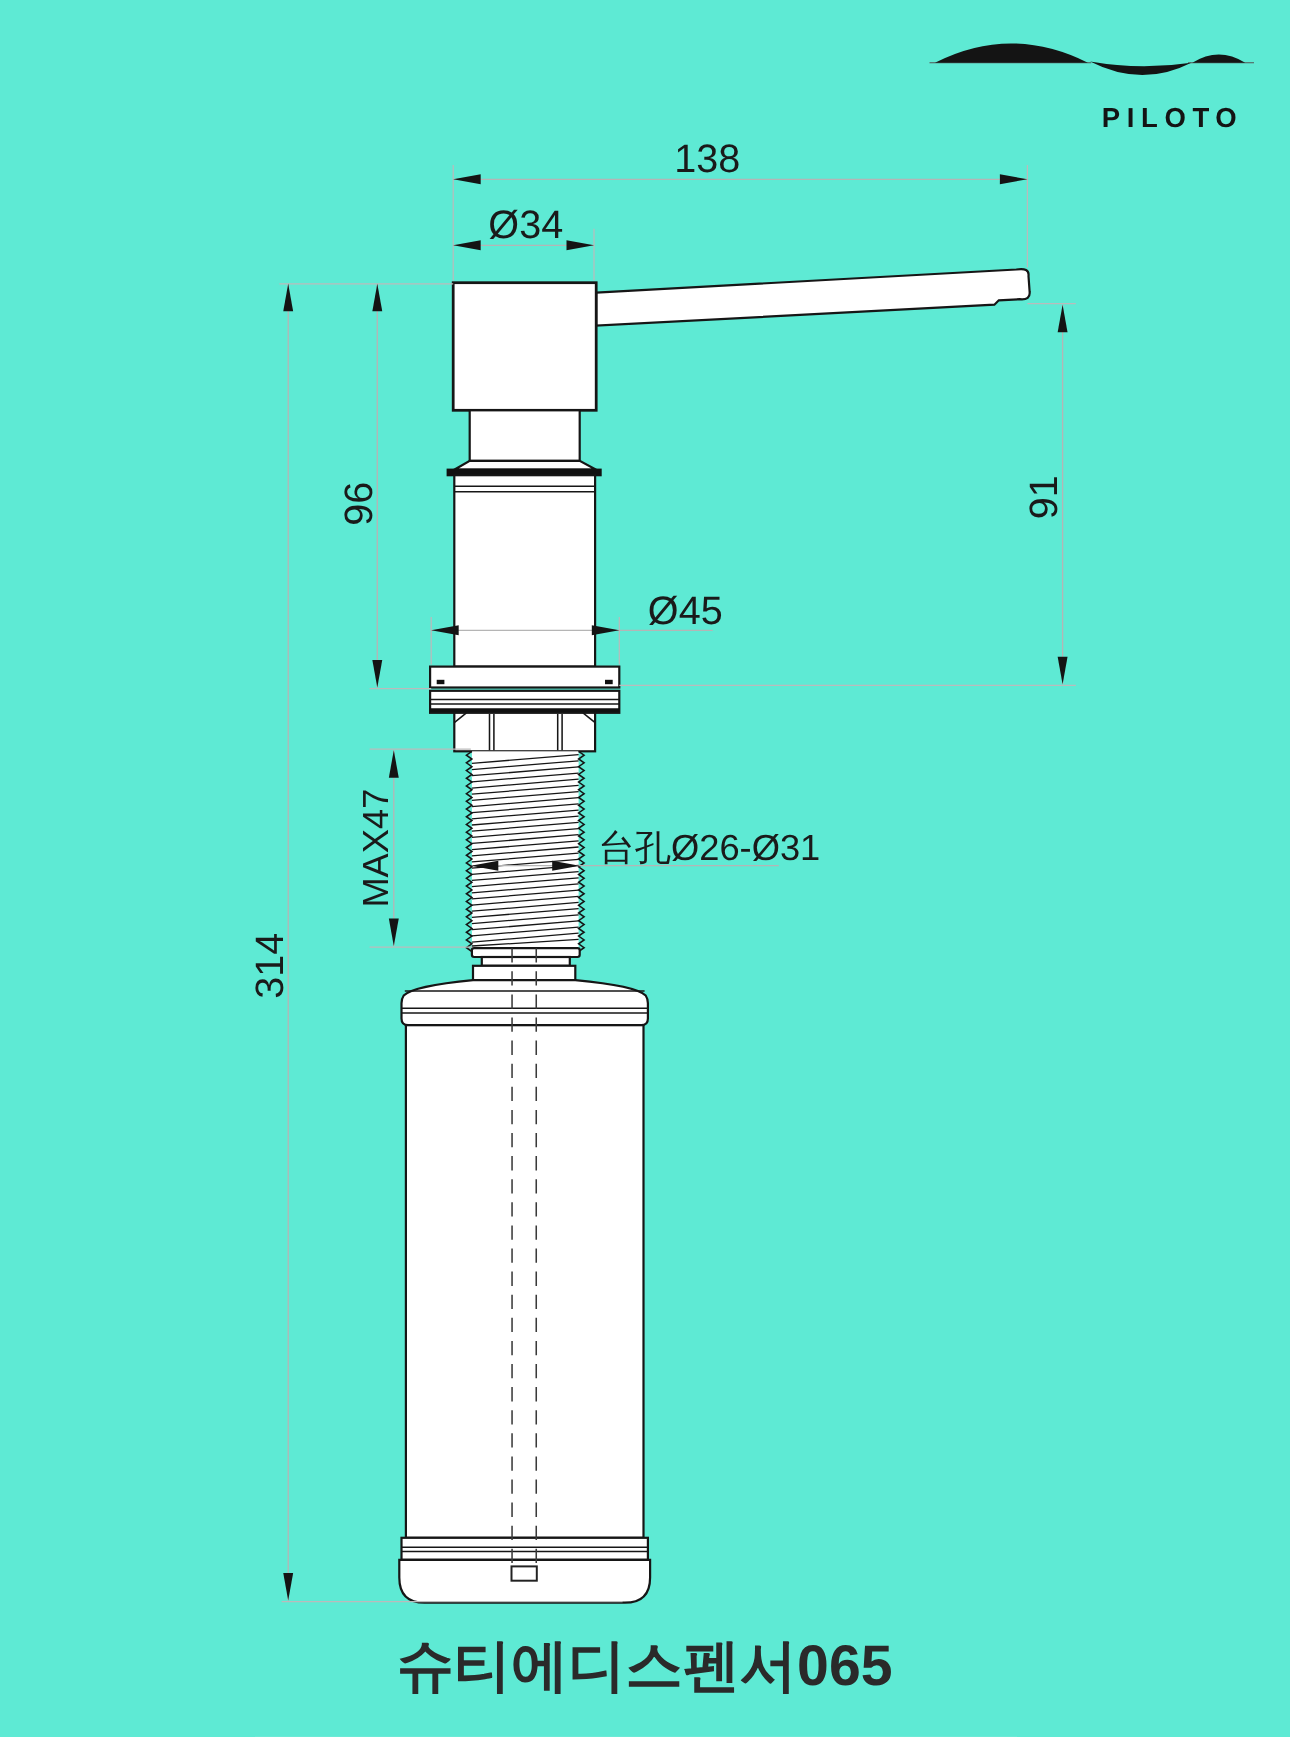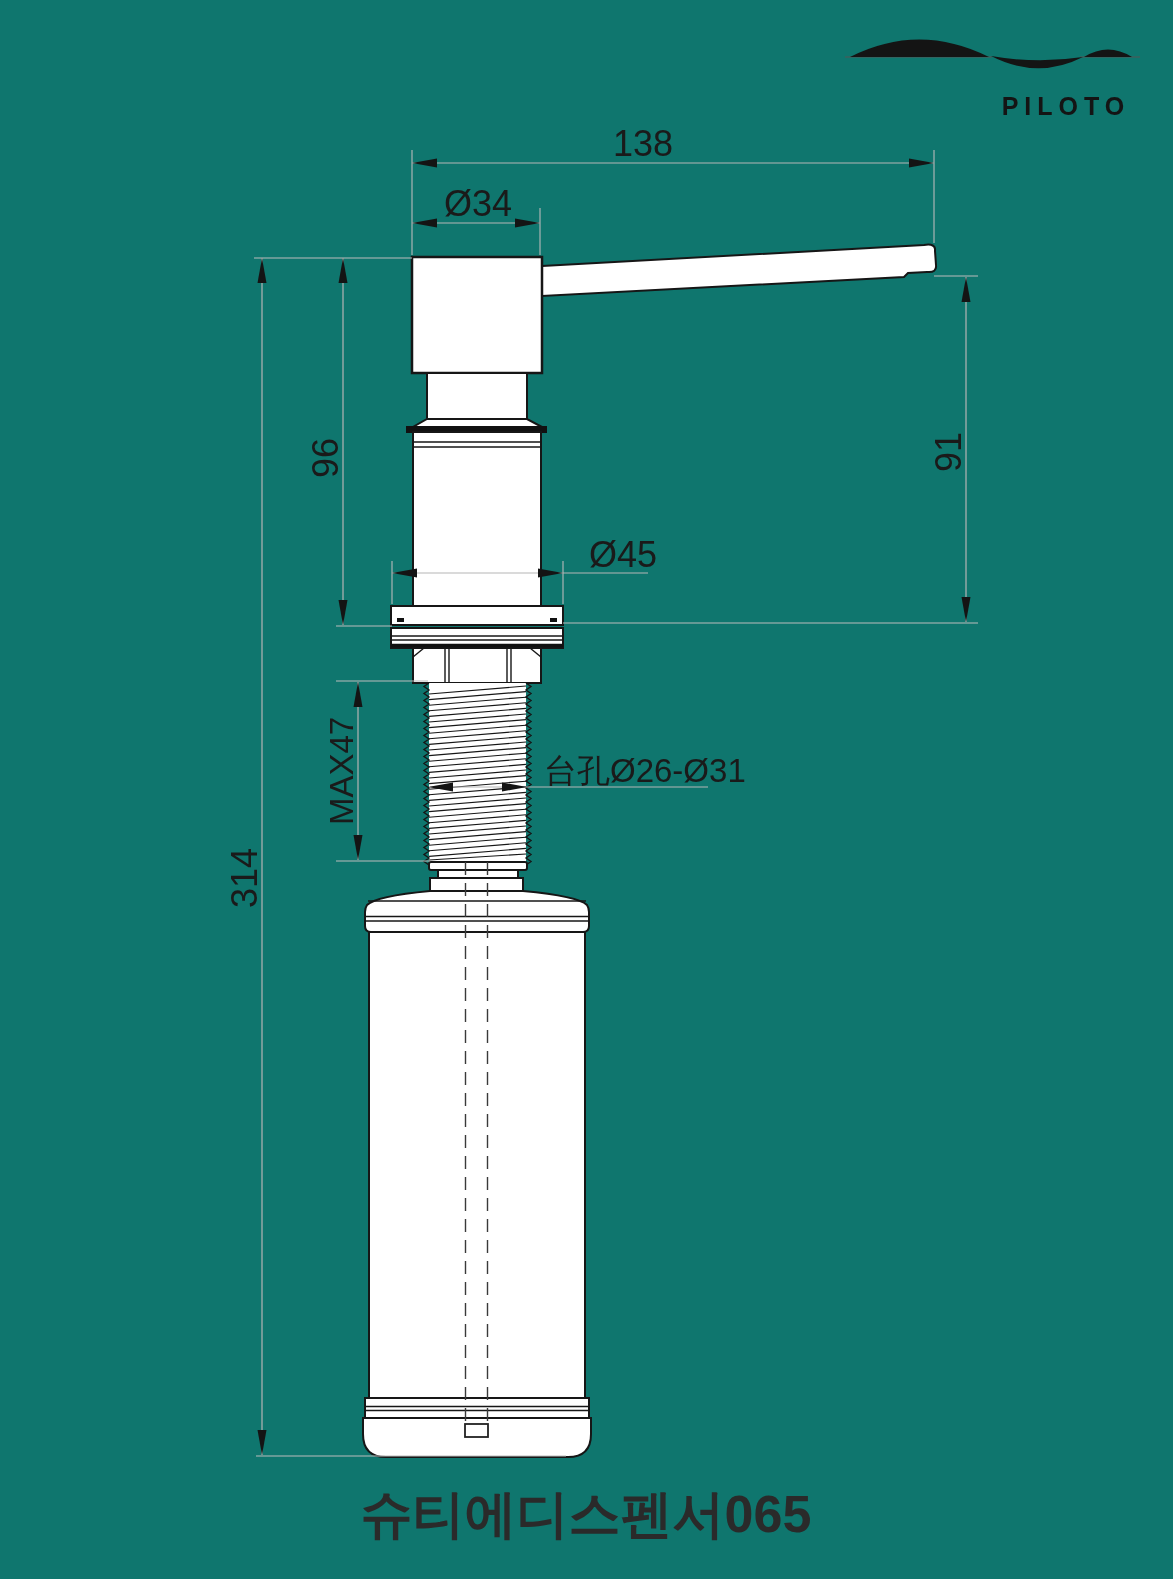--- a/index.html
+++ b/index.html
@@ -1,16 +1,16 @@
 <!DOCTYPE html>
 <html><head>
 <meta charset="utf-8">
 <style>
   html,body{margin:0;padding:0;background:#e8e8e8;}
-  .page{position:relative;width:1173px;height:1579px;background:#0f766e;margin:0 auto;
+  .page{position:relative;width:1173px;height:1579px;background:#5eead4;margin:0 auto;
         font-family:"Liberation Sans","DejaVu Sans",sans-serif;}
   svg{position:absolute;left:0;top:0;}
   .outline{fill:#ffffff;stroke:#161616;stroke-width:2;}
   .outline-heavy{fill:#ffffff;stroke:#161616;stroke-width:2.5;}
   .thin{fill:none;stroke:#161616;stroke-width:1.4;}
   .solidfill{fill:#111111;stroke:none;}
   .dimline{fill:none;stroke:#b5b5b5;stroke-width:1.2;}
   .extline{fill:none;stroke:#bbbbbb;stroke-width:1.1;}
   .arrow{fill:#141414;stroke:none;}
   .dimtext{fill:#1a1a1a;font-size:36px;font-weight:400;}

